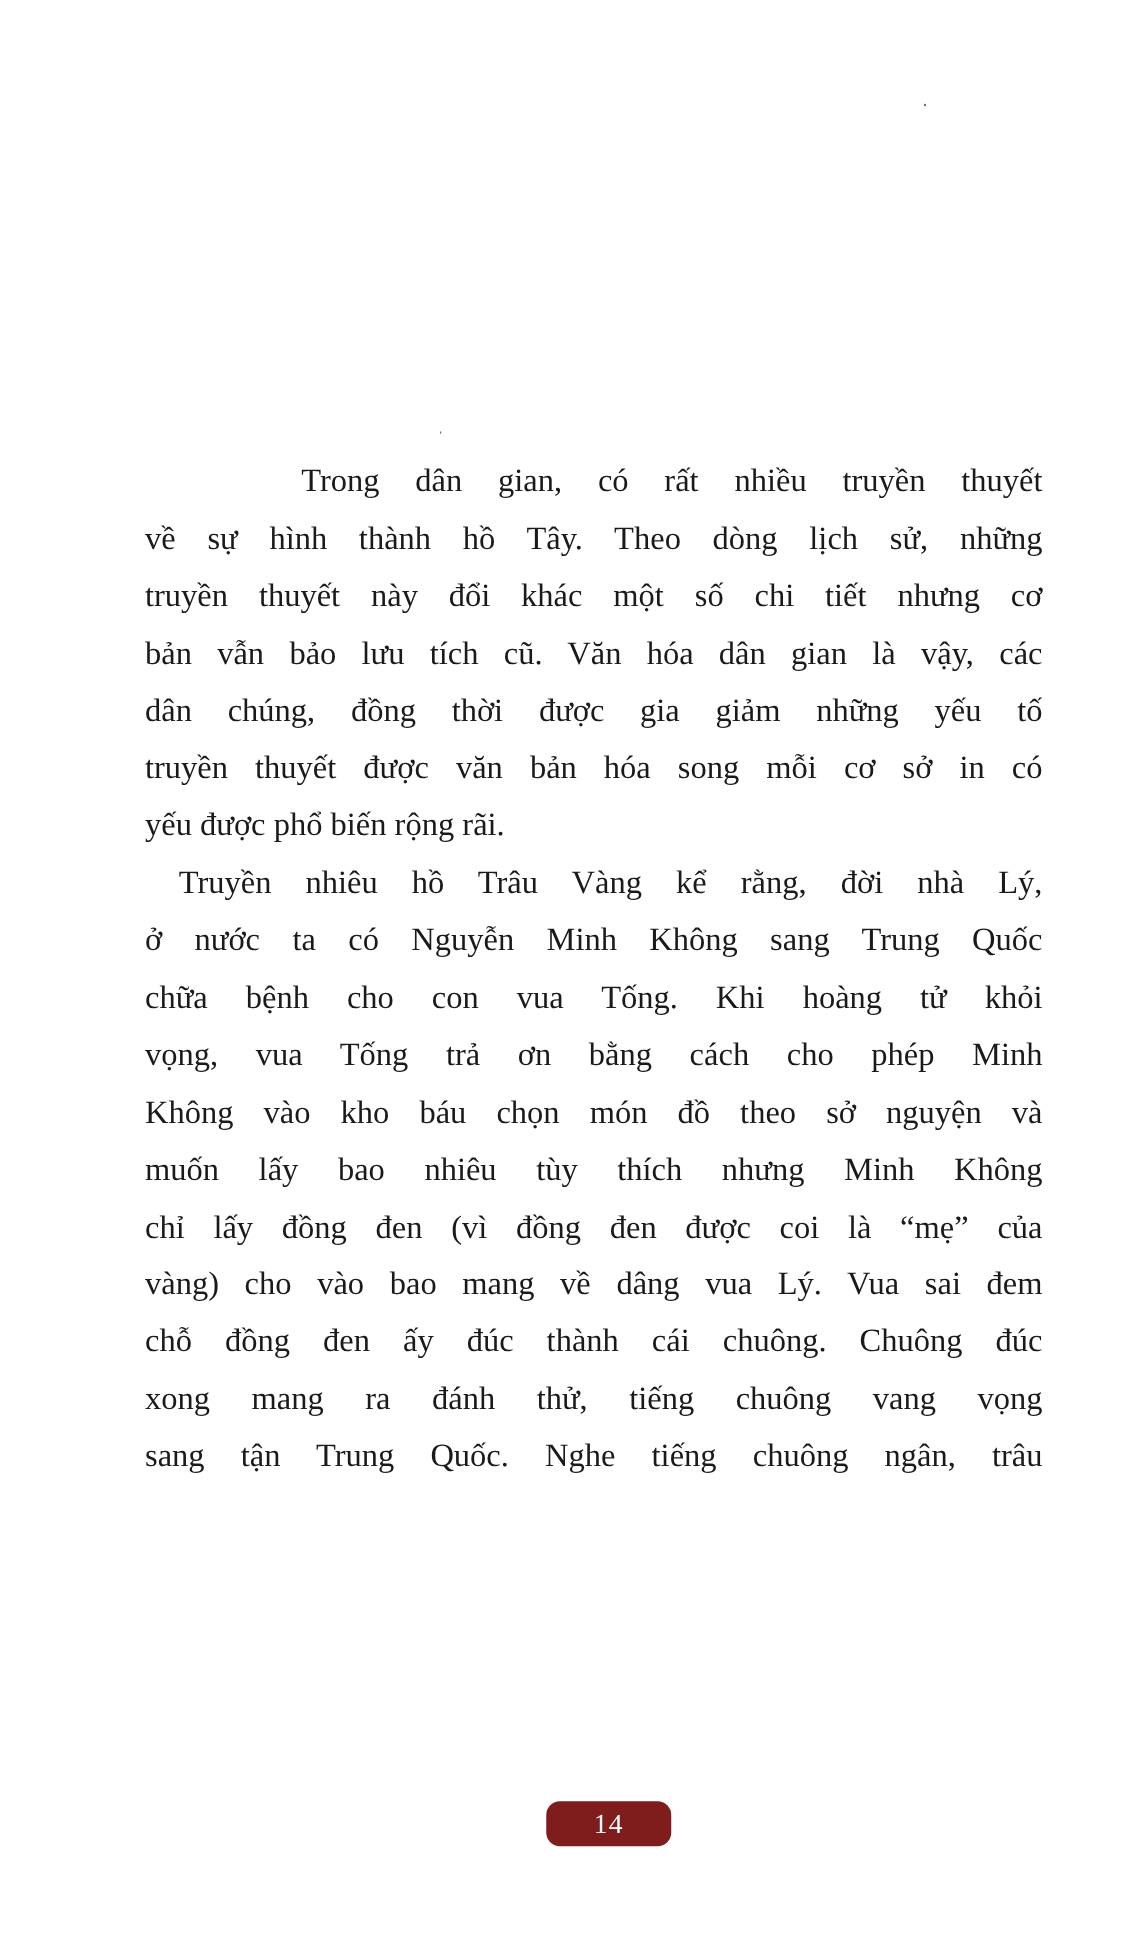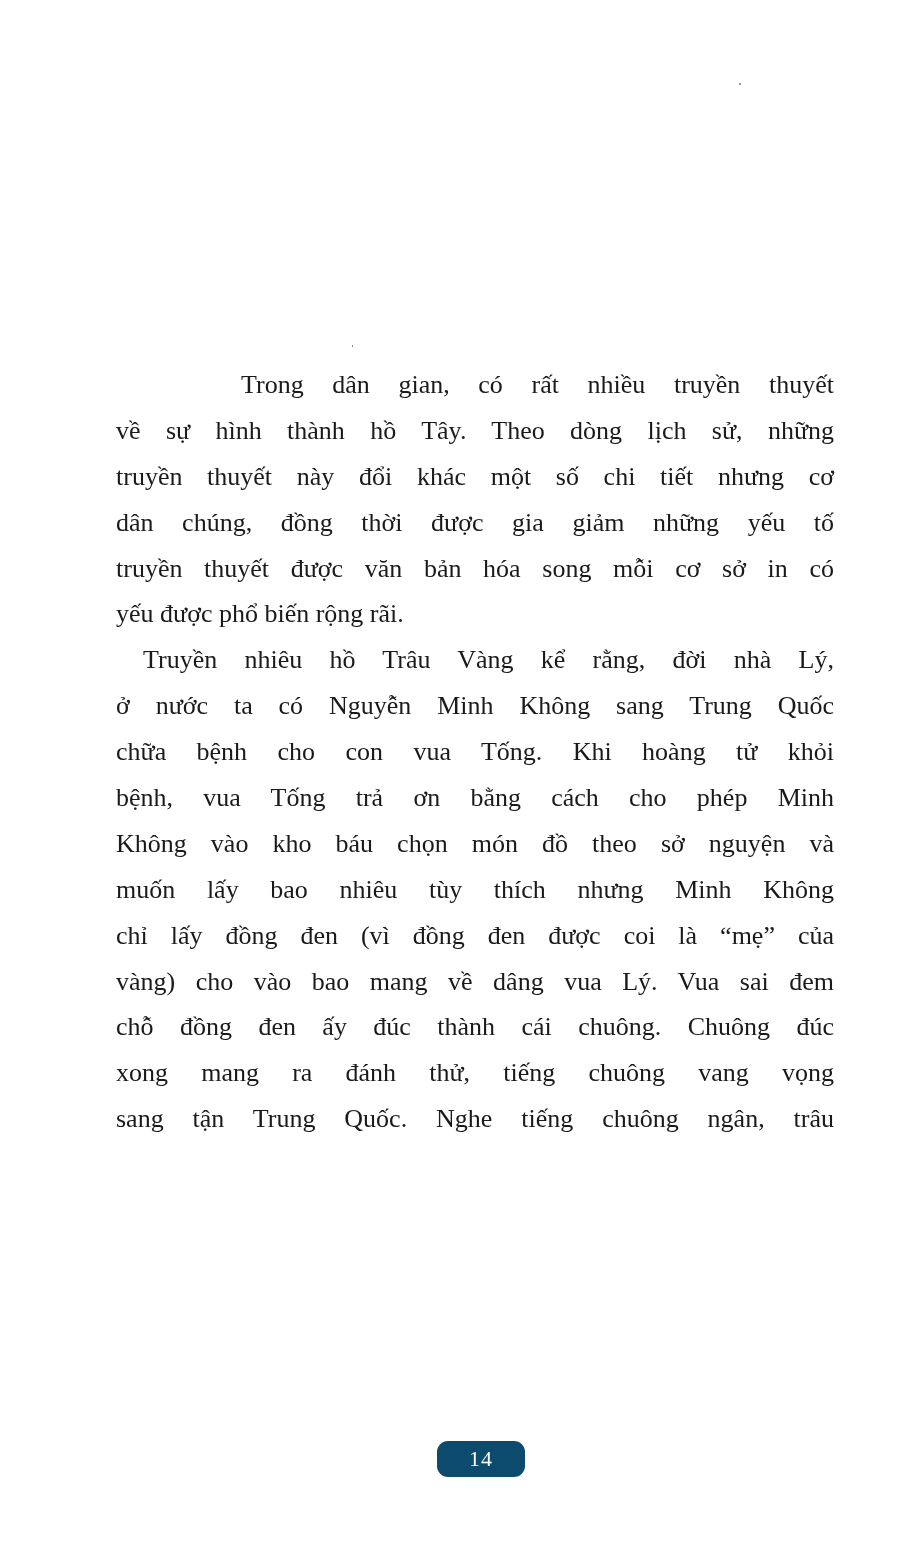--- a/index.html
+++ b/index.html
@@ -43,23 +43,23 @@
     .line.indent-first {
       padding-left: 125px;
     }
     .line.indent {
       padding-left: 27px;
     }
     .page-number {
       position: absolute;
       left: 437px;
       top: 1441px;
-      width: 88px;
+      width: 100px;
       height: 36px;
-      background: #0c4a6e;
+      background: #7f1d1d;
       border-radius: 11px;
       color: #ffffff;
       font-family: "Liberation Serif", "DejaVu Serif", serif;
       font-size: 22px;
       display: flex;
       align-items: center;
       justify-content: center;
       letter-spacing: 1px;
     }
   </style>
@@ -67,29 +67,30 @@
 <body>
 
 <div class="speck" style="left:739px; top:83px;"></div>
 <div class="speck" style="left:352px; top:345px; width:1px; height:2px;"></div>
 
 <div class="text-block">
   <div>
     <span class="line indent-first">Trong dân gian, có rất nhiều truyền thuyết</span>
     <span class="line">về sự hình thành hồ Tây. Theo dòng lịch sử, những</span>
     <span class="line">truyền thuyết này đổi khác một số chi tiết nhưng cơ</span>
+    <span class="line">bản vẫn bảo lưu tích cũ. Văn hóa dân gian là vậy, các</span>
     <span class="line">dân chúng, đồng thời được gia giảm những yếu tố</span>
     <span class="line">truyền thuyết được văn bản hóa song mỗi cơ sở in có</span>
     <span class="line last">yếu được phổ biến rộng rãi.</span>
   </div>
   <div>
     <span class="line indent">Truyền nhiêu hồ Trâu Vàng kể rằng, đời nhà Lý,</span>
     <span class="line">ở nước ta có Nguyễn Minh Không sang Trung Quốc</span>
     <span class="line">chữa bệnh cho con vua Tống. Khi hoàng tử khỏi</span>
-    <span class="line">bệnh, vua Tống trả ơn bằng cách cho phép Minh</span>
+    <span class="line">vọng, vua Tống trả ơn bằng cách cho phép Minh</span>
     <span class="line">Không vào kho báu chọn món đồ theo sở nguyện và</span>
     <span class="line">muốn lấy bao nhiêu tùy thích nhưng Minh Không</span>
     <span class="line">chỉ lấy đồng đen (vì đồng đen được coi là “mẹ” của</span>
     <span class="line">vàng) cho vào bao mang về dâng vua Lý. Vua sai đem</span>
     <span class="line">chỗ đồng đen ấy đúc thành cái chuông. Chuông đúc</span>
     <span class="line">xong mang ra đánh thử, tiếng chuông vang vọng</span>
     <span class="line">sang tận Trung Quốc. Nghe tiếng chuông ngân, trâu</span>
   </div>
 </div>
 

